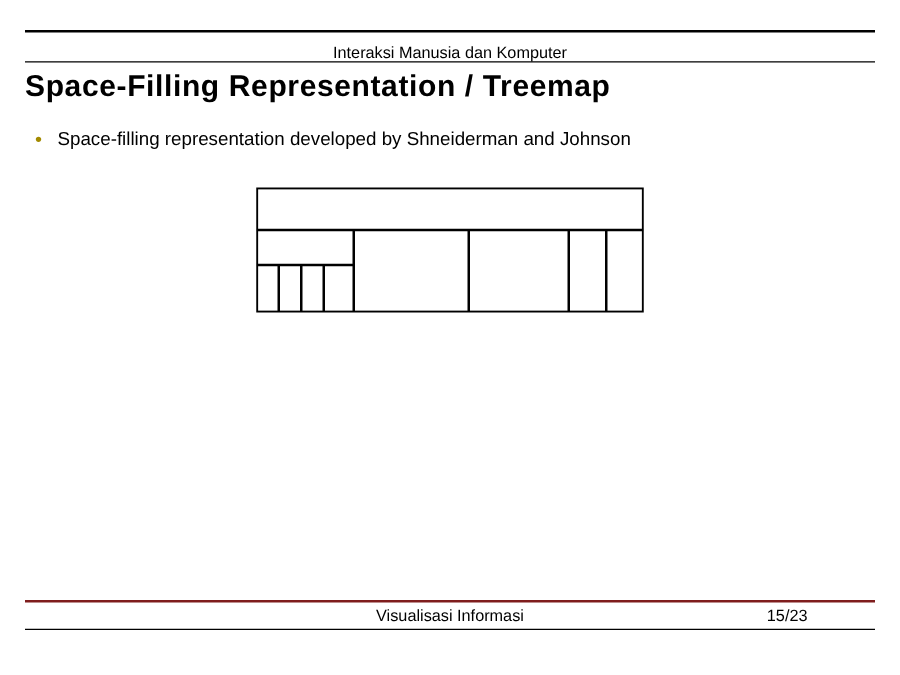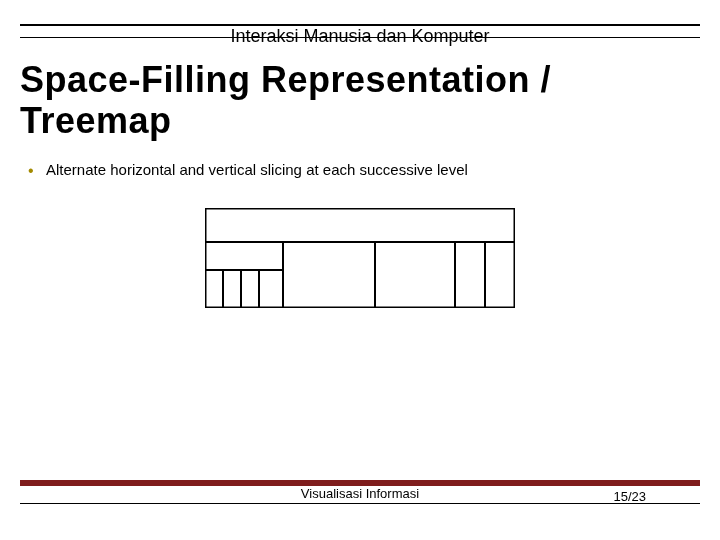--- a/index.html
+++ b/index.html
@@ -13,35 +13,34 @@
   }
   .page {
     padding: 24px 20px 0 20px;
     width: 100%;
     height: 100%;
     position: relative;
   }
   .header-rule {
     border-top: 2px solid #000;
     border-bottom: 1px solid #000;
-    height: 14px;
+    height: 26px;
     display: flex;
-    align-items: flex-start;
+    align-items: flex-end;
     justify-content: center;
-    font-size: 18px;
+    font-size: 13px;
     font-family: Verdana, Geneva, sans-serif;
   }
   .title {
     font-family: Arial, Helvetica, sans-serif;
     font-weight: 900;
-    font-size: 36px;
+    font-size: 24px;
     line-height: 1.15;
     padding: 6px 0 8px 0;
     letter-spacing: 0.5px;
-    margin-top: 15px;
   }
   .bullets {
     padding: 10px 0 0 4px;
   }
   .bullets li {
     list-style: none;
     position: relative;
     padding-left: 22px;
     font-size: 15px;
     line-height: 1.35;
@@ -61,25 +60,26 @@
     width: 310px;
   }
   .diagram svg { display: block; }
   .footer {
     position: absolute;
     left: 20px;
     right: 20px;
     bottom: 36px;
   }
   .footer-rule {
-    border-top: 6px solid #7f1d1d;
+    border-top: 2px solid #7f1d1d;
     border-bottom: 1px solid #000;
     height: 24px;
     position: relative;
     display: flex;
+    align-items: center;
     justify-content: center;
     font-size: 13px;
   }
   .page-num {
     position: absolute;
     right: 54px;
     top: 3px;
     font-size: 13px;
     margin-left: 17px;
   }
@@ -89,21 +89,21 @@
 
 <div class="page">
 
   <div class="header-rule">
     <span>Interaksi Manusia dan Komputer</span>
   </div>
 
   <h1 class="title">Space-Filling Representation / Treemap</h1>
 
   <ul class="bullets">
-    <li>Alternate horizontal and vertical slicing at each successive level</li>
+    <li>Space-filling representation developed by Shneiderman and Johnson</li>
   </ul>
 
   <div class="diagram">
     <svg viewBox="0 0 310 100" width="310" height="100">
 
       <rect x="0.5" y="0.5" width="309" height="99" fill="none" stroke="#000" stroke-width="2"></rect>
 
       <line x1="0.5" y1="34" x2="309.5" y2="34" stroke="#000" stroke-width="2"></line>
 
       <line x1="78" y1="34" x2="78" y2="99.5" stroke="#000" stroke-width="2"></line>

